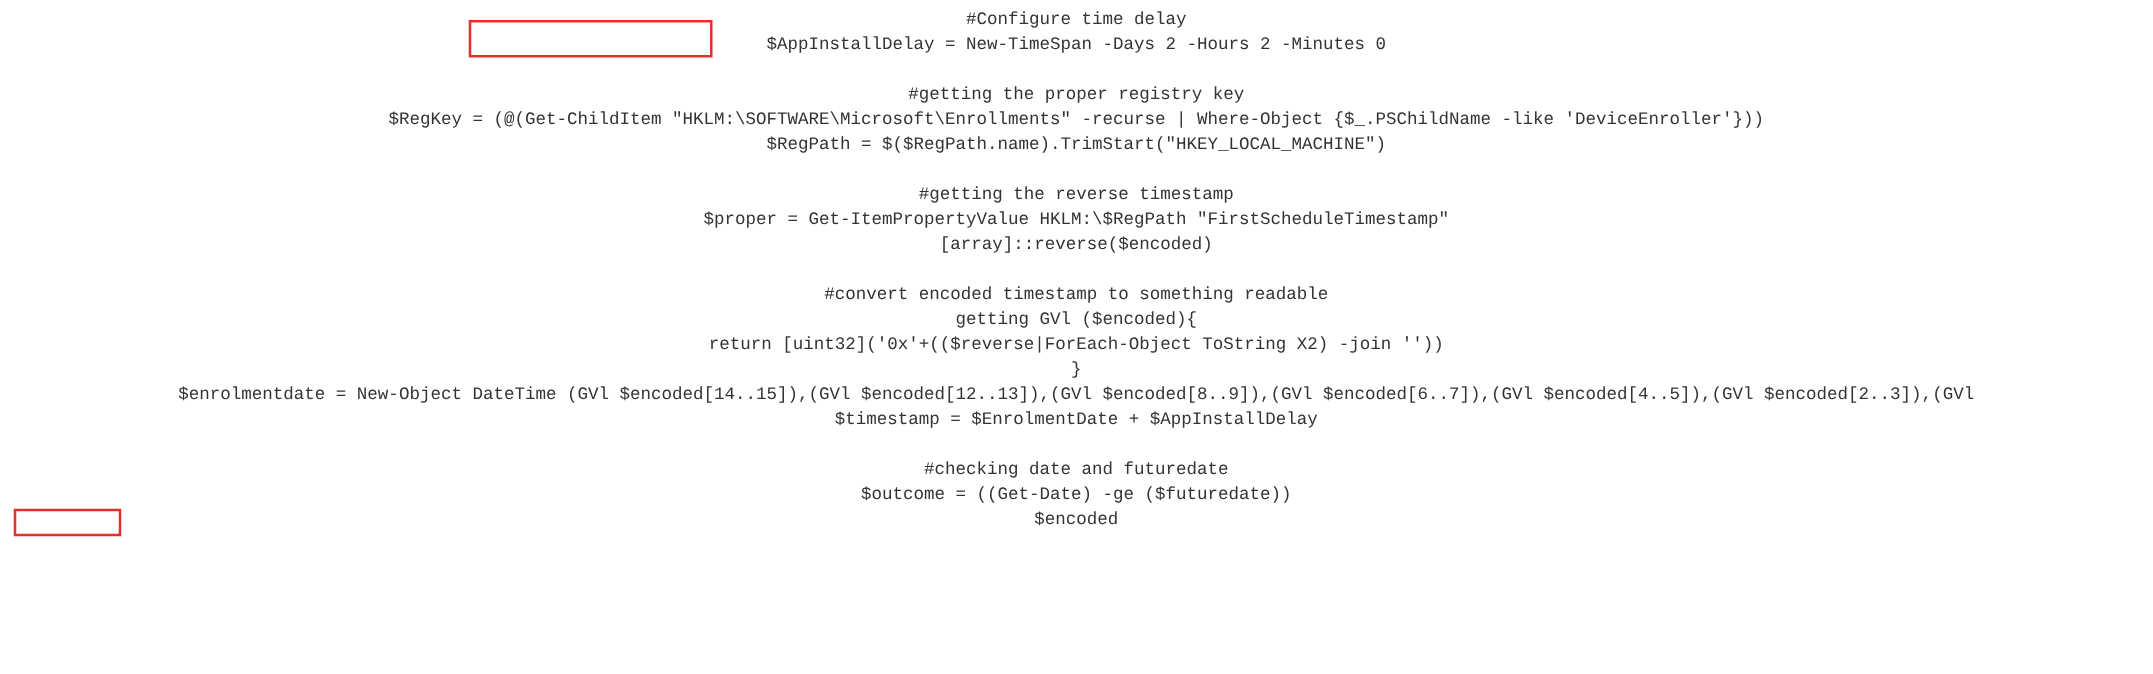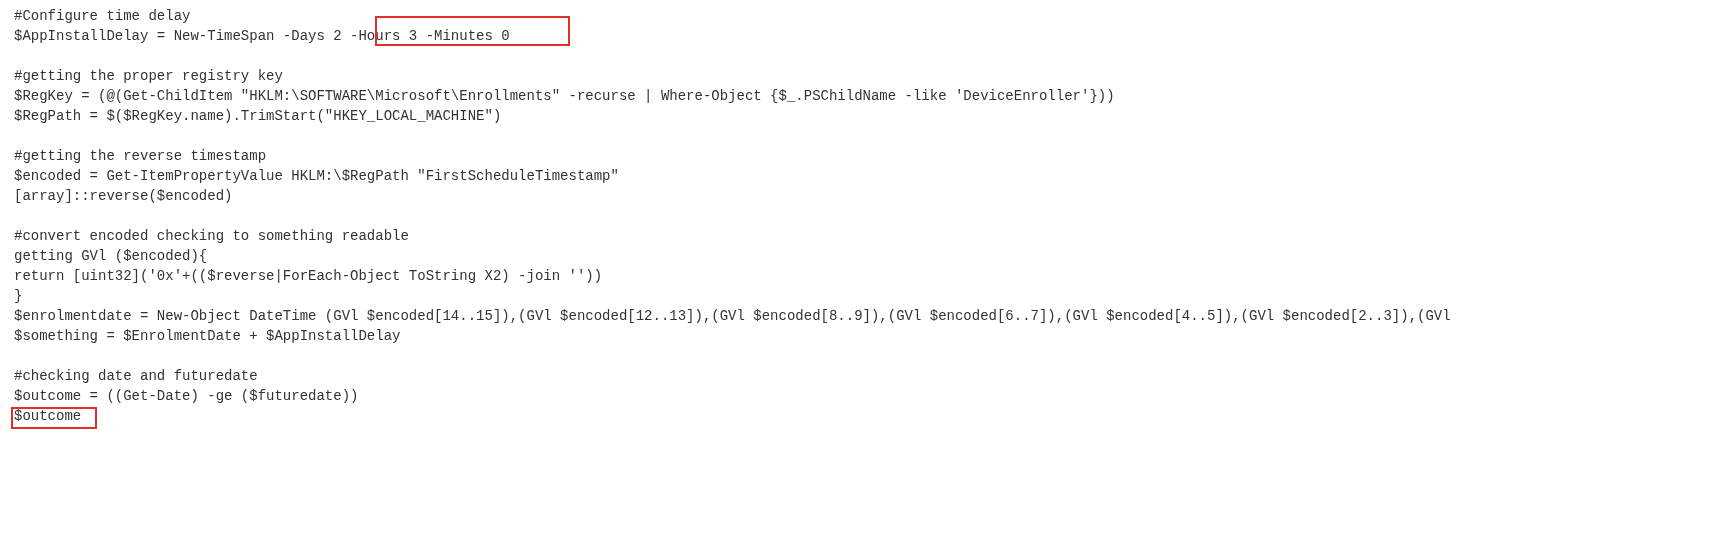--- a/index.html
+++ b/index.html
@@ -9,48 +9,48 @@
       font-size: 14px;
       line-height: 20px;
       color: #333;
       background: #fff;
       white-space: nowrap;
       overflow: hidden;
       width: 1722px;
       box-sizing: border-box;
       position: relative;
     }
-    .line { display: block; height: 20px; }
+    .line { display: block; height: 20px; text-align: center; }
     .blank { display: block; height: 20px; }
     .hl {
       position: absolute;
       border: 2px solid #E4302B;
       box-sizing: border-box;
       pointer-events: none;
     }
   </style>
 </head>
 <body>
 
 <span class="line">#Configure time delay</span>
-<span class="line"><span>$AppInstallDelay = New-TimeSpan -Days 2</span><span> -Hours 3 -Minutes 0</span></span>
+<span class="line"><span>$AppInstallDelay = New-TimeSpan -Days 2</span><span> -Hours 2 -Minutes 0</span></span>
 <span class="blank"></span>
 <span class="line">#getting the proper registry key</span>
 <span class="line">$RegKey = (@(Get-ChildItem "HKLM:\SOFTWARE\Microsoft\Enrollments" -recurse | Where-Object {$_.PSChildName -like 'DeviceEnroller'}))</span>
-<span class="line">$RegPath = $($RegKey.name).TrimStart("HKEY_LOCAL_MACHINE")</span>
+<span class="line">$RegPath = $($RegPath.name).TrimStart("HKEY_LOCAL_MACHINE")</span>
 <span class="blank"></span>
 <span class="line">#getting the reverse timestamp</span>
-<span class="line">$encoded = Get-ItemPropertyValue HKLM:\$RegPath "FirstScheduleTimestamp"</span>
+<span class="line">$proper = Get-ItemPropertyValue HKLM:\$RegPath "FirstScheduleTimestamp"</span>
 <span class="line">[array]::reverse($encoded)</span>
 <span class="blank"></span>
-<span class="line">#convert encoded checking to something readable</span>
+<span class="line">#convert encoded timestamp to something readable</span>
 <span class="line">getting GVl ($encoded){</span>
 <span class="line">return [uint32]('0x'+(($reverse|ForEach-Object ToString X2) -join ''))</span>
 <span class="line">}</span>
 <span class="line">$enrolmentdate = New-Object DateTime (GVl $encoded[14..15]),(GVl $encoded[12..13]),(GVl $encoded[8..9]),(GVl $encoded[6..7]),(GVl $encoded[4..5]),(GVl $encoded[2..3]),(GVl</span>
-<span class="line">$something = $EnrolmentDate + $AppInstallDelay</span>
+<span class="line">$timestamp = $EnrolmentDate + $AppInstallDelay</span>
 <span class="blank"></span>
 <span class="line">#checking date and futuredate</span>
 <span class="line">$outcome = ((Get-Date) -ge ($futuredate))</span>
-<span class="line">$outcome</span>
+<span class="line">$encoded</span>
 
 <div class="hl" style="left:375px; top:16px; width:195px; height:30px;"></div>
 <div class="hl" style="left:11px; top:407px; width:86px; height:22px;"></div>
 
 </body></html>

